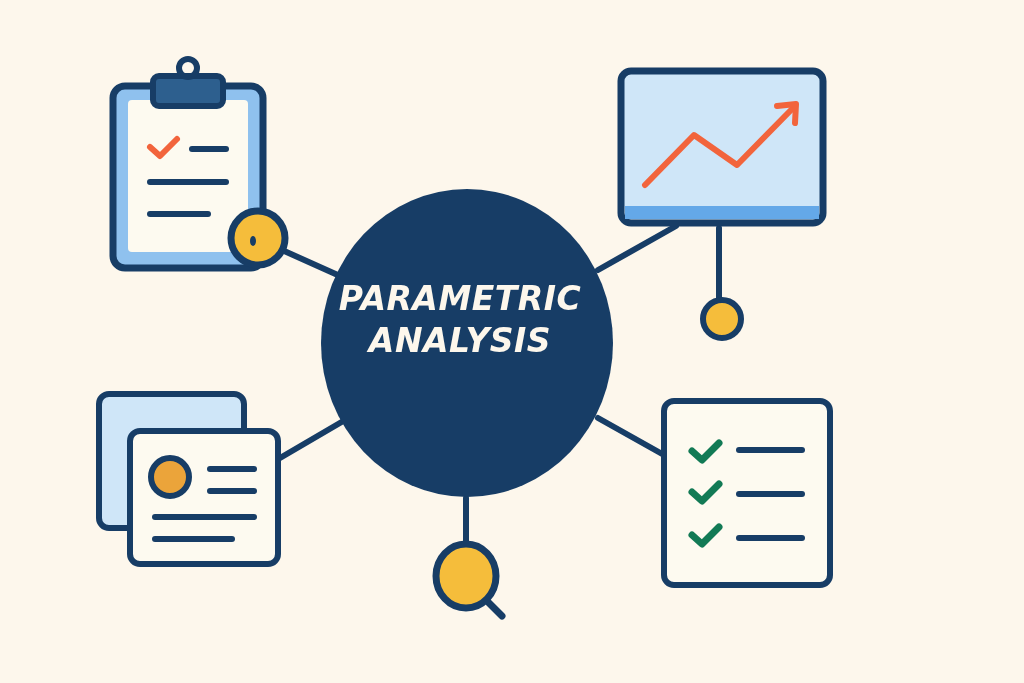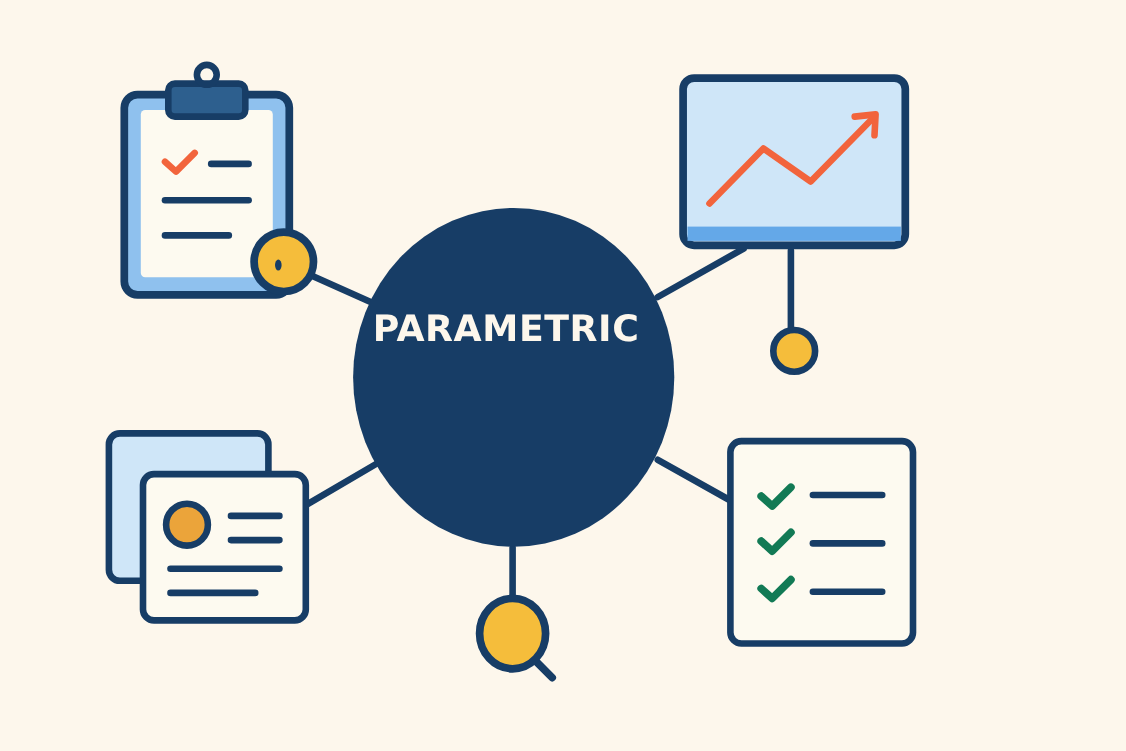--- a/index.html
+++ b/index.html
@@ -1,21 +1,21 @@
 <!DOCTYPE html>
 <html><head>
 <meta charset="utf-8">
 <style>
   html, body { margin: 0; padding: 0; }
   body {
     width: 1024px; height: 683px; overflow: hidden;
     background: #fdf7ec;
     font-family: "DejaVu Sans", sans-serif;
   }
-  .stage { position: relative; width: 1024px; height: 683px; }
+  .stage { position: relative; width: 1024px; height: 683px; font-style: italic; }
   svg.diagram { position: absolute; left: 0; top: 0; }
   .hub-label {
     position: absolute;
     left: 322px; top: 278px; width: 276px;
     text-align: center;
     color: #fdf7ec;
     font-family: "DejaVu Sans", sans-serif;
     font-weight: bold;
     font-size: 33px;
     line-height: 42px;
@@ -90,14 +90,15 @@
       <g stroke="#173d66" stroke-width="6" stroke-linecap="round">
         <line x1="739" y1="450" x2="802" y2="450"></line>
         <line x1="739" y1="494" x2="802" y2="494"></line>
         <line x1="739" y1="538" x2="802" y2="538"></line>
       </g>
     </g>
   </svg>
 
   <div class="hub-label">
     <span>PARAMETRIC</span>
+    <span>ANALYSIS</span>
   </div>
 </div>
 
 </body></html>

